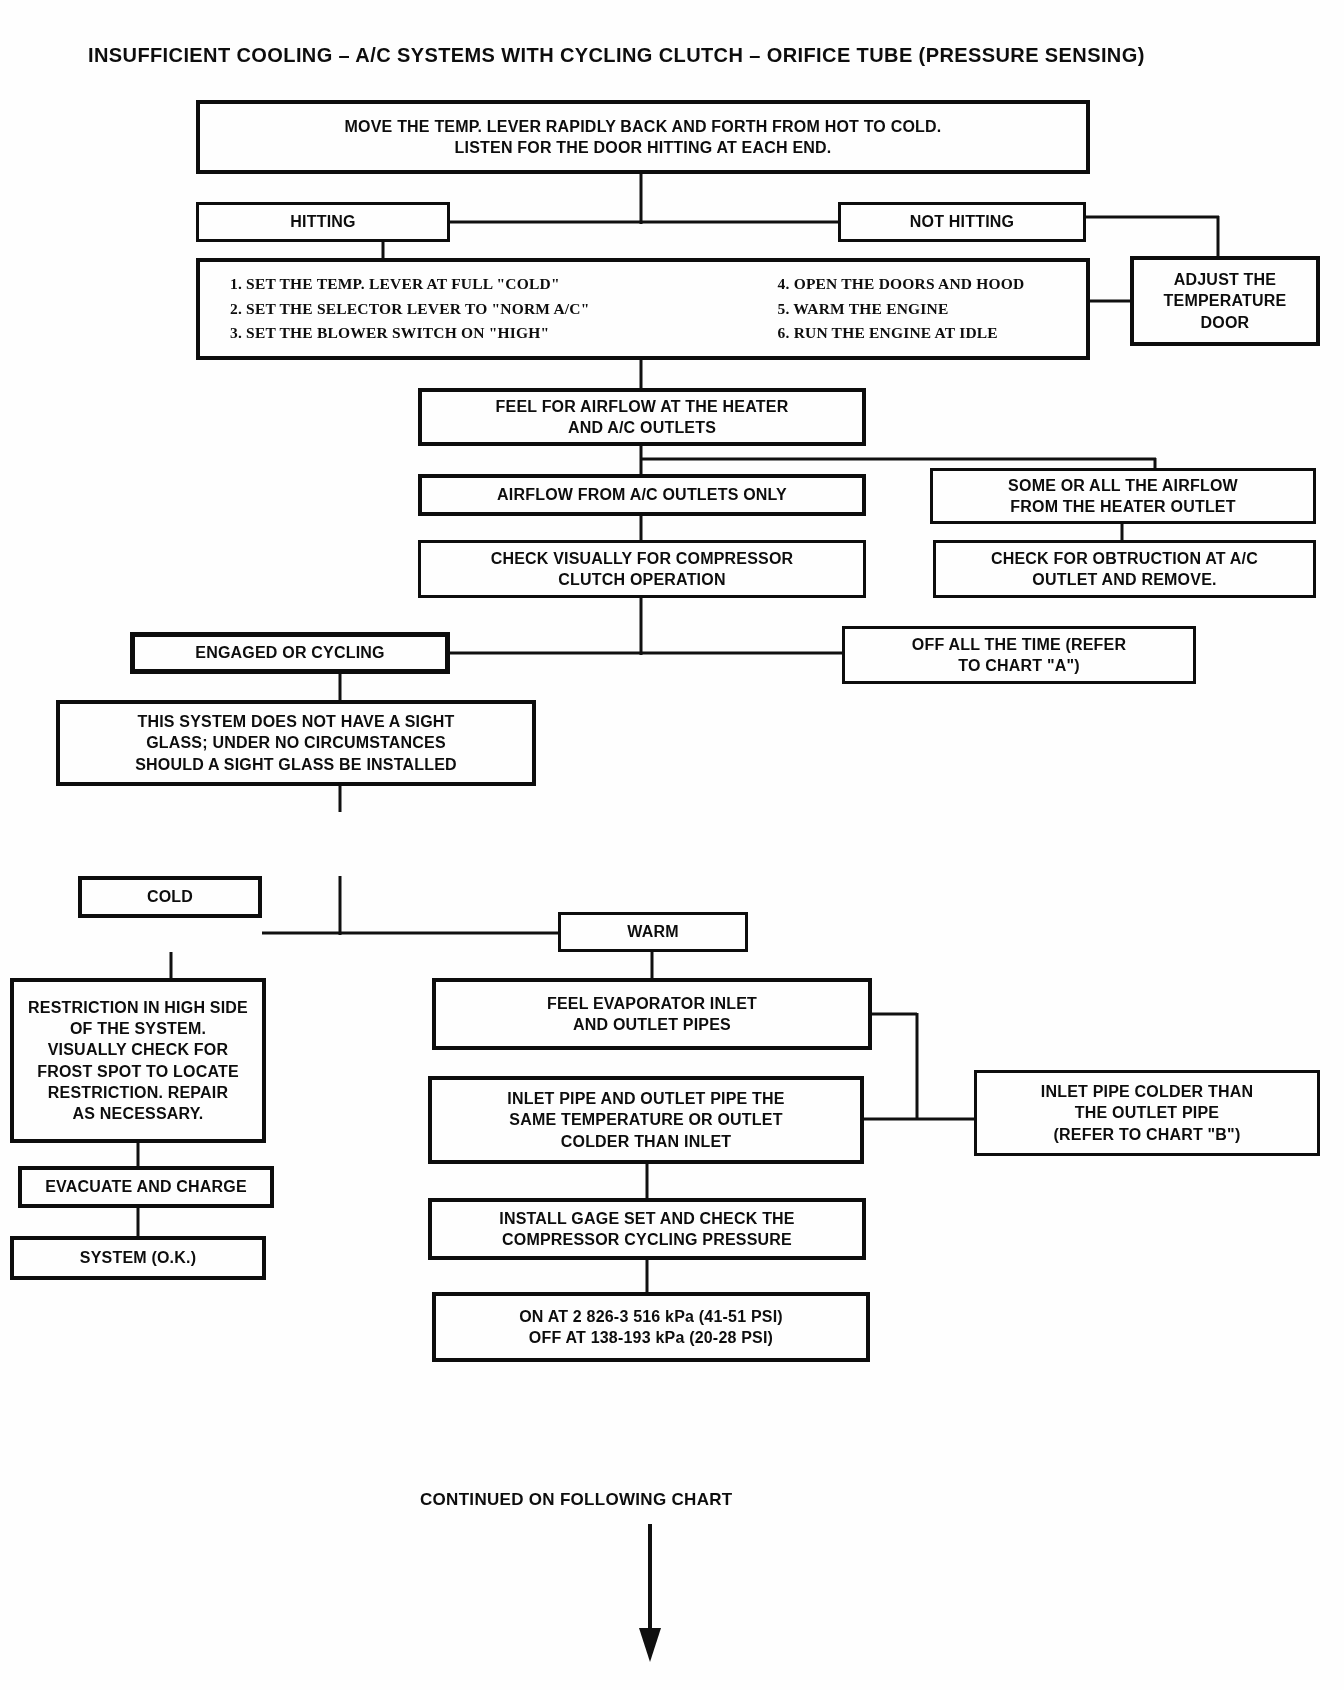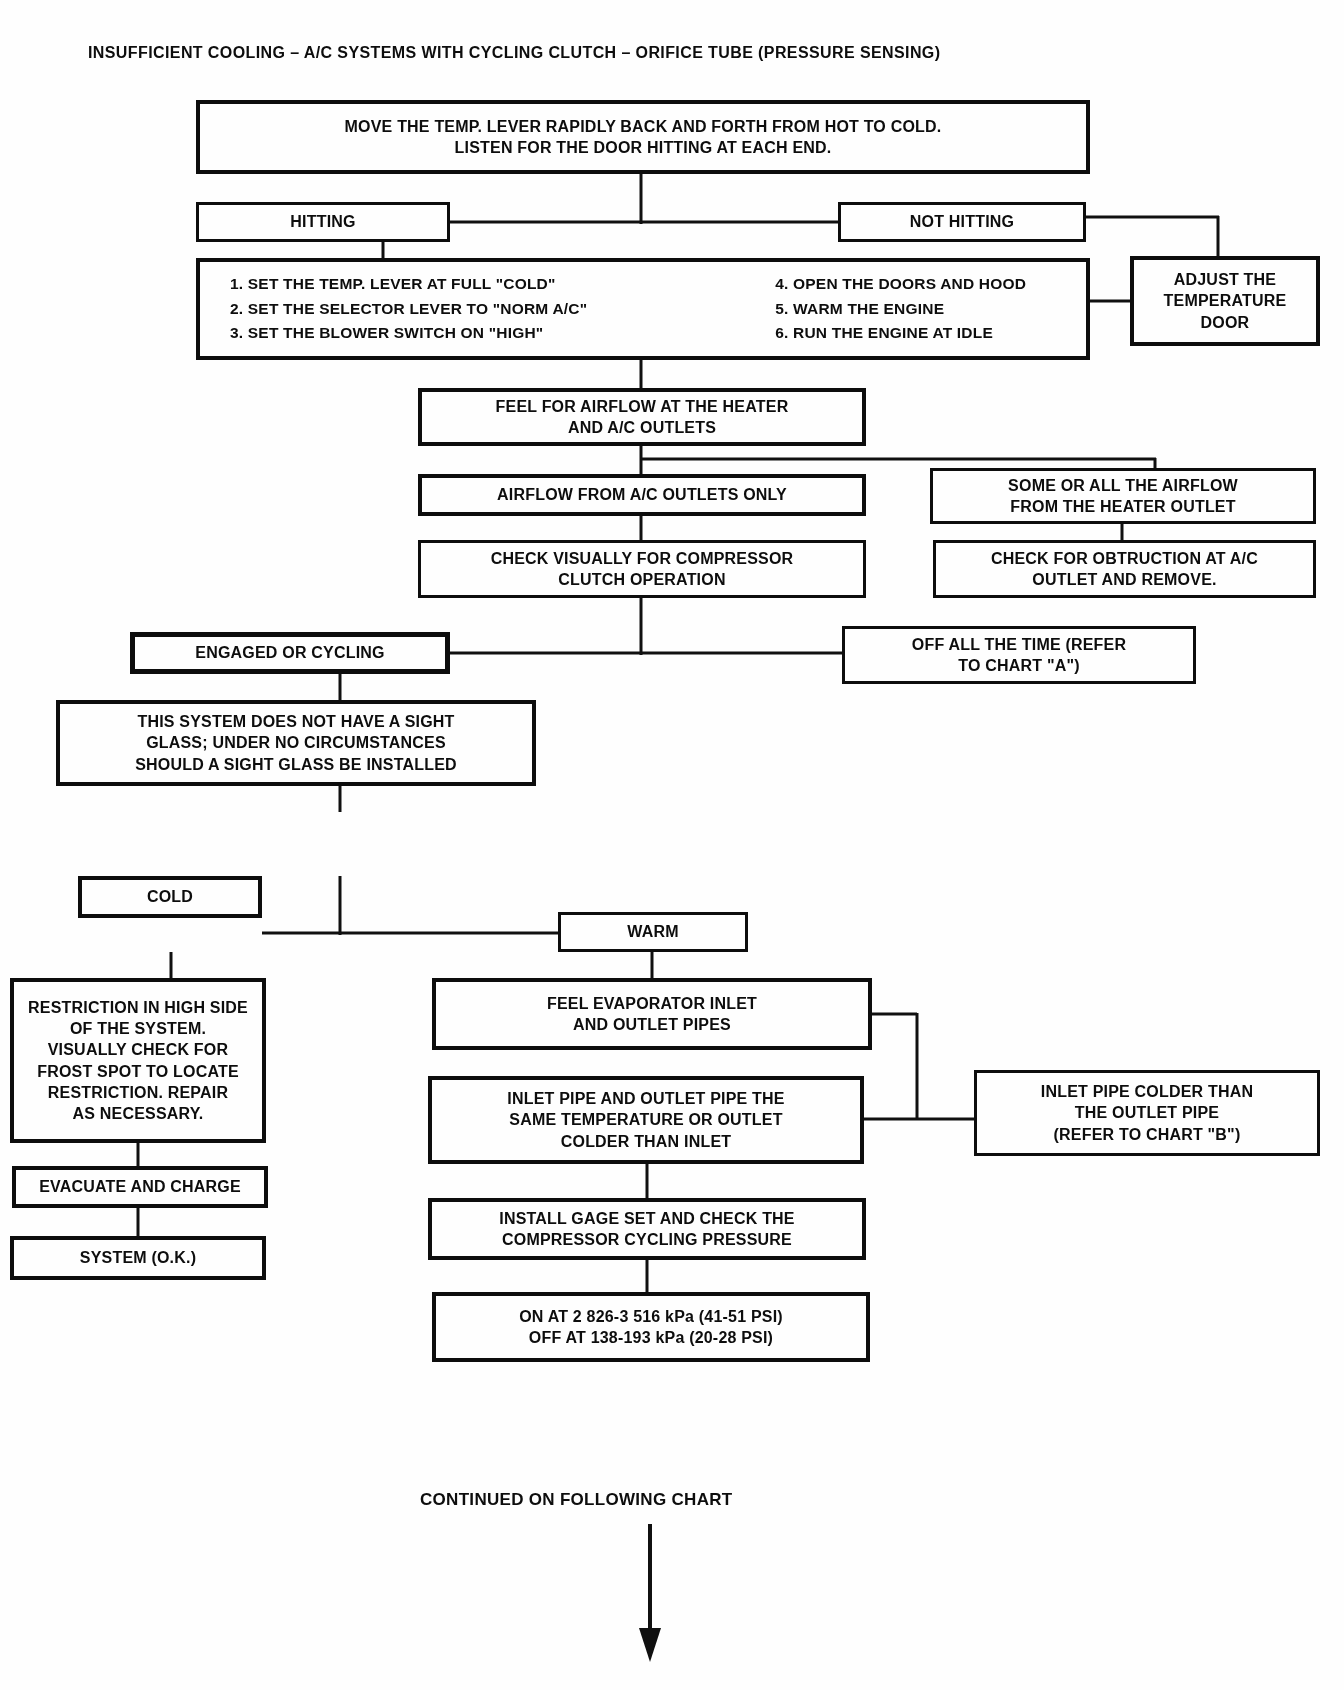--- a/index.html
+++ b/index.html
@@ -7,21 +7,21 @@
     position:relative;
     width:1344px;height:1690px;
     margin:0 auto;
     background:#fefefe;
     font-family:"Liberation Sans", sans-serif;
     color:#0d0d0d;
     overflow:hidden;
   }
   .title{
     position:absolute;left:88px;top:44px;
-    font-size:16px;font-weight:bold;letter-spacing:.4px;
+    font-size:20px;font-weight:bold;letter-spacing:.4px;
     white-space:nowrap;
   }
   .connectors{position:absolute;left:0;top:0;width:1344px;height:1690px;}
   .connectors line{stroke:#101010;stroke-width:3;}
   .connectors .shaft{stroke-width:4;}
   .node{
     position:absolute;
     box-sizing:border-box;
     background:#fefefe;
     border:3px solid #0d0d0d;
@@ -32,21 +32,21 @@
     letter-spacing:.2px;
   }
   .node.heavy{border-width:4px;}
   .node.xheavy{border-width:5px;}
   .steps-inner{
     display:flex;width:100%;
     padding:0 30px;gap:28px;
     justify-content:flex-start;
     text-align:left;white-space:nowrap;
   }
-  .steps-col{display:flex;flex-direction:column;gap:4px;font-size:15.5px;}
+  .steps-col{display:flex;flex-direction:column;gap:4px;font-size:15.5px;font-family:Liberation Serif, serif;}
   .steps-col div{white-space:nowrap;}
   .steps-col.right{margin-left:160px;}
   .continued{
     position:absolute;left:420px;top:1490px;width:456px;
     text-align:left;font-weight:bold;font-size:17px;letter-spacing:.3px;
   }
 </style>
 </head>
 <body>
 
@@ -155,21 +155,21 @@
 
   <div class="node" style="left:558px;top:912px;width:190px;height:40px;">WARM</div>
 
   <div class="node heavy" style="left:10px;top:978px;width:256px;height:165px;">RESTRICTION IN HIGH SIDE
 OF THE SYSTEM.
 VISUALLY CHECK FOR
 FROST SPOT TO LOCATE
 RESTRICTION. REPAIR
 AS NECESSARY.</div>
 
-  <div class="node heavy" style="left:12px;top:1166px;width:256px;height:42px;">EVACUATE AND CHARGE</div>
+  <div class="node heavy" style="left:18px;top:1166px;width:256px;height:42px;">EVACUATE AND CHARGE</div>
 
   <div class="node heavy" style="left:10px;top:1236px;width:256px;height:44px;">SYSTEM (O.K.)</div>
 
   <div class="node heavy" style="left:432px;top:978px;width:440px;height:72px;">FEEL EVAPORATOR INLET
 AND OUTLET PIPES</div>
 
   <div class="node heavy" style="left:428px;top:1076px;width:436px;height:88px;">INLET PIPE AND OUTLET PIPE THE
 SAME TEMPERATURE OR OUTLET
 COLDER THAN INLET</div>
 

